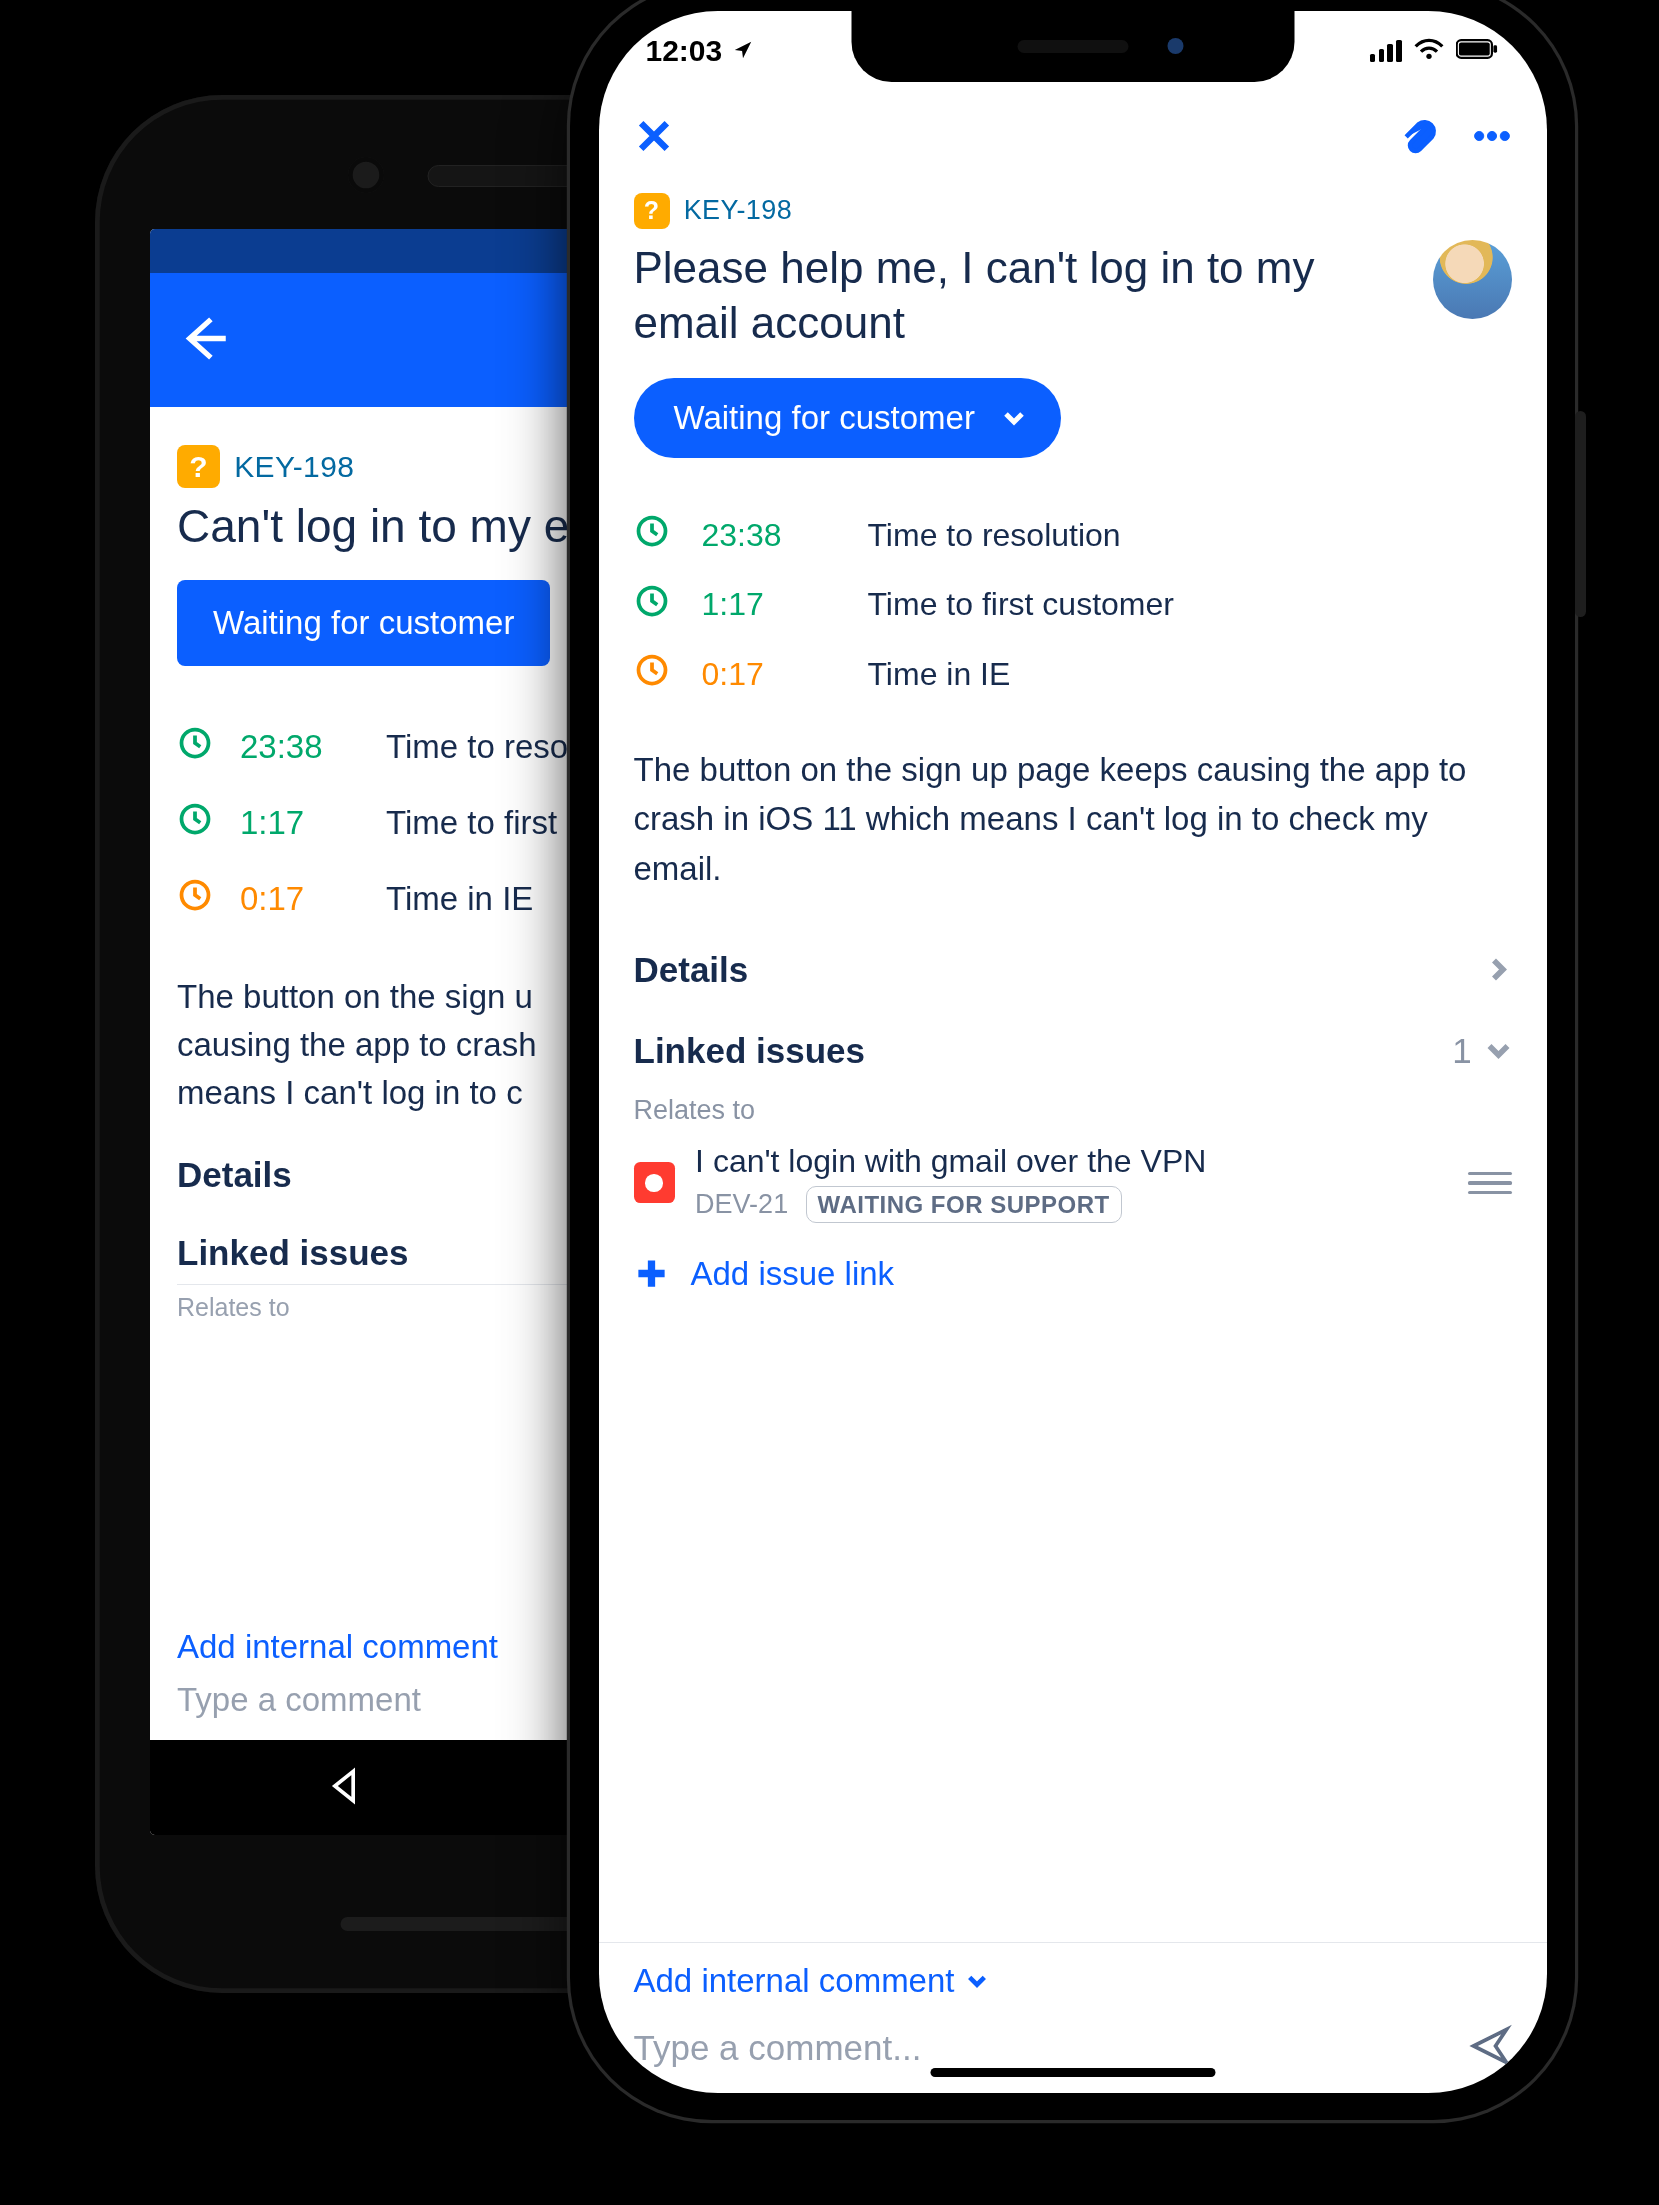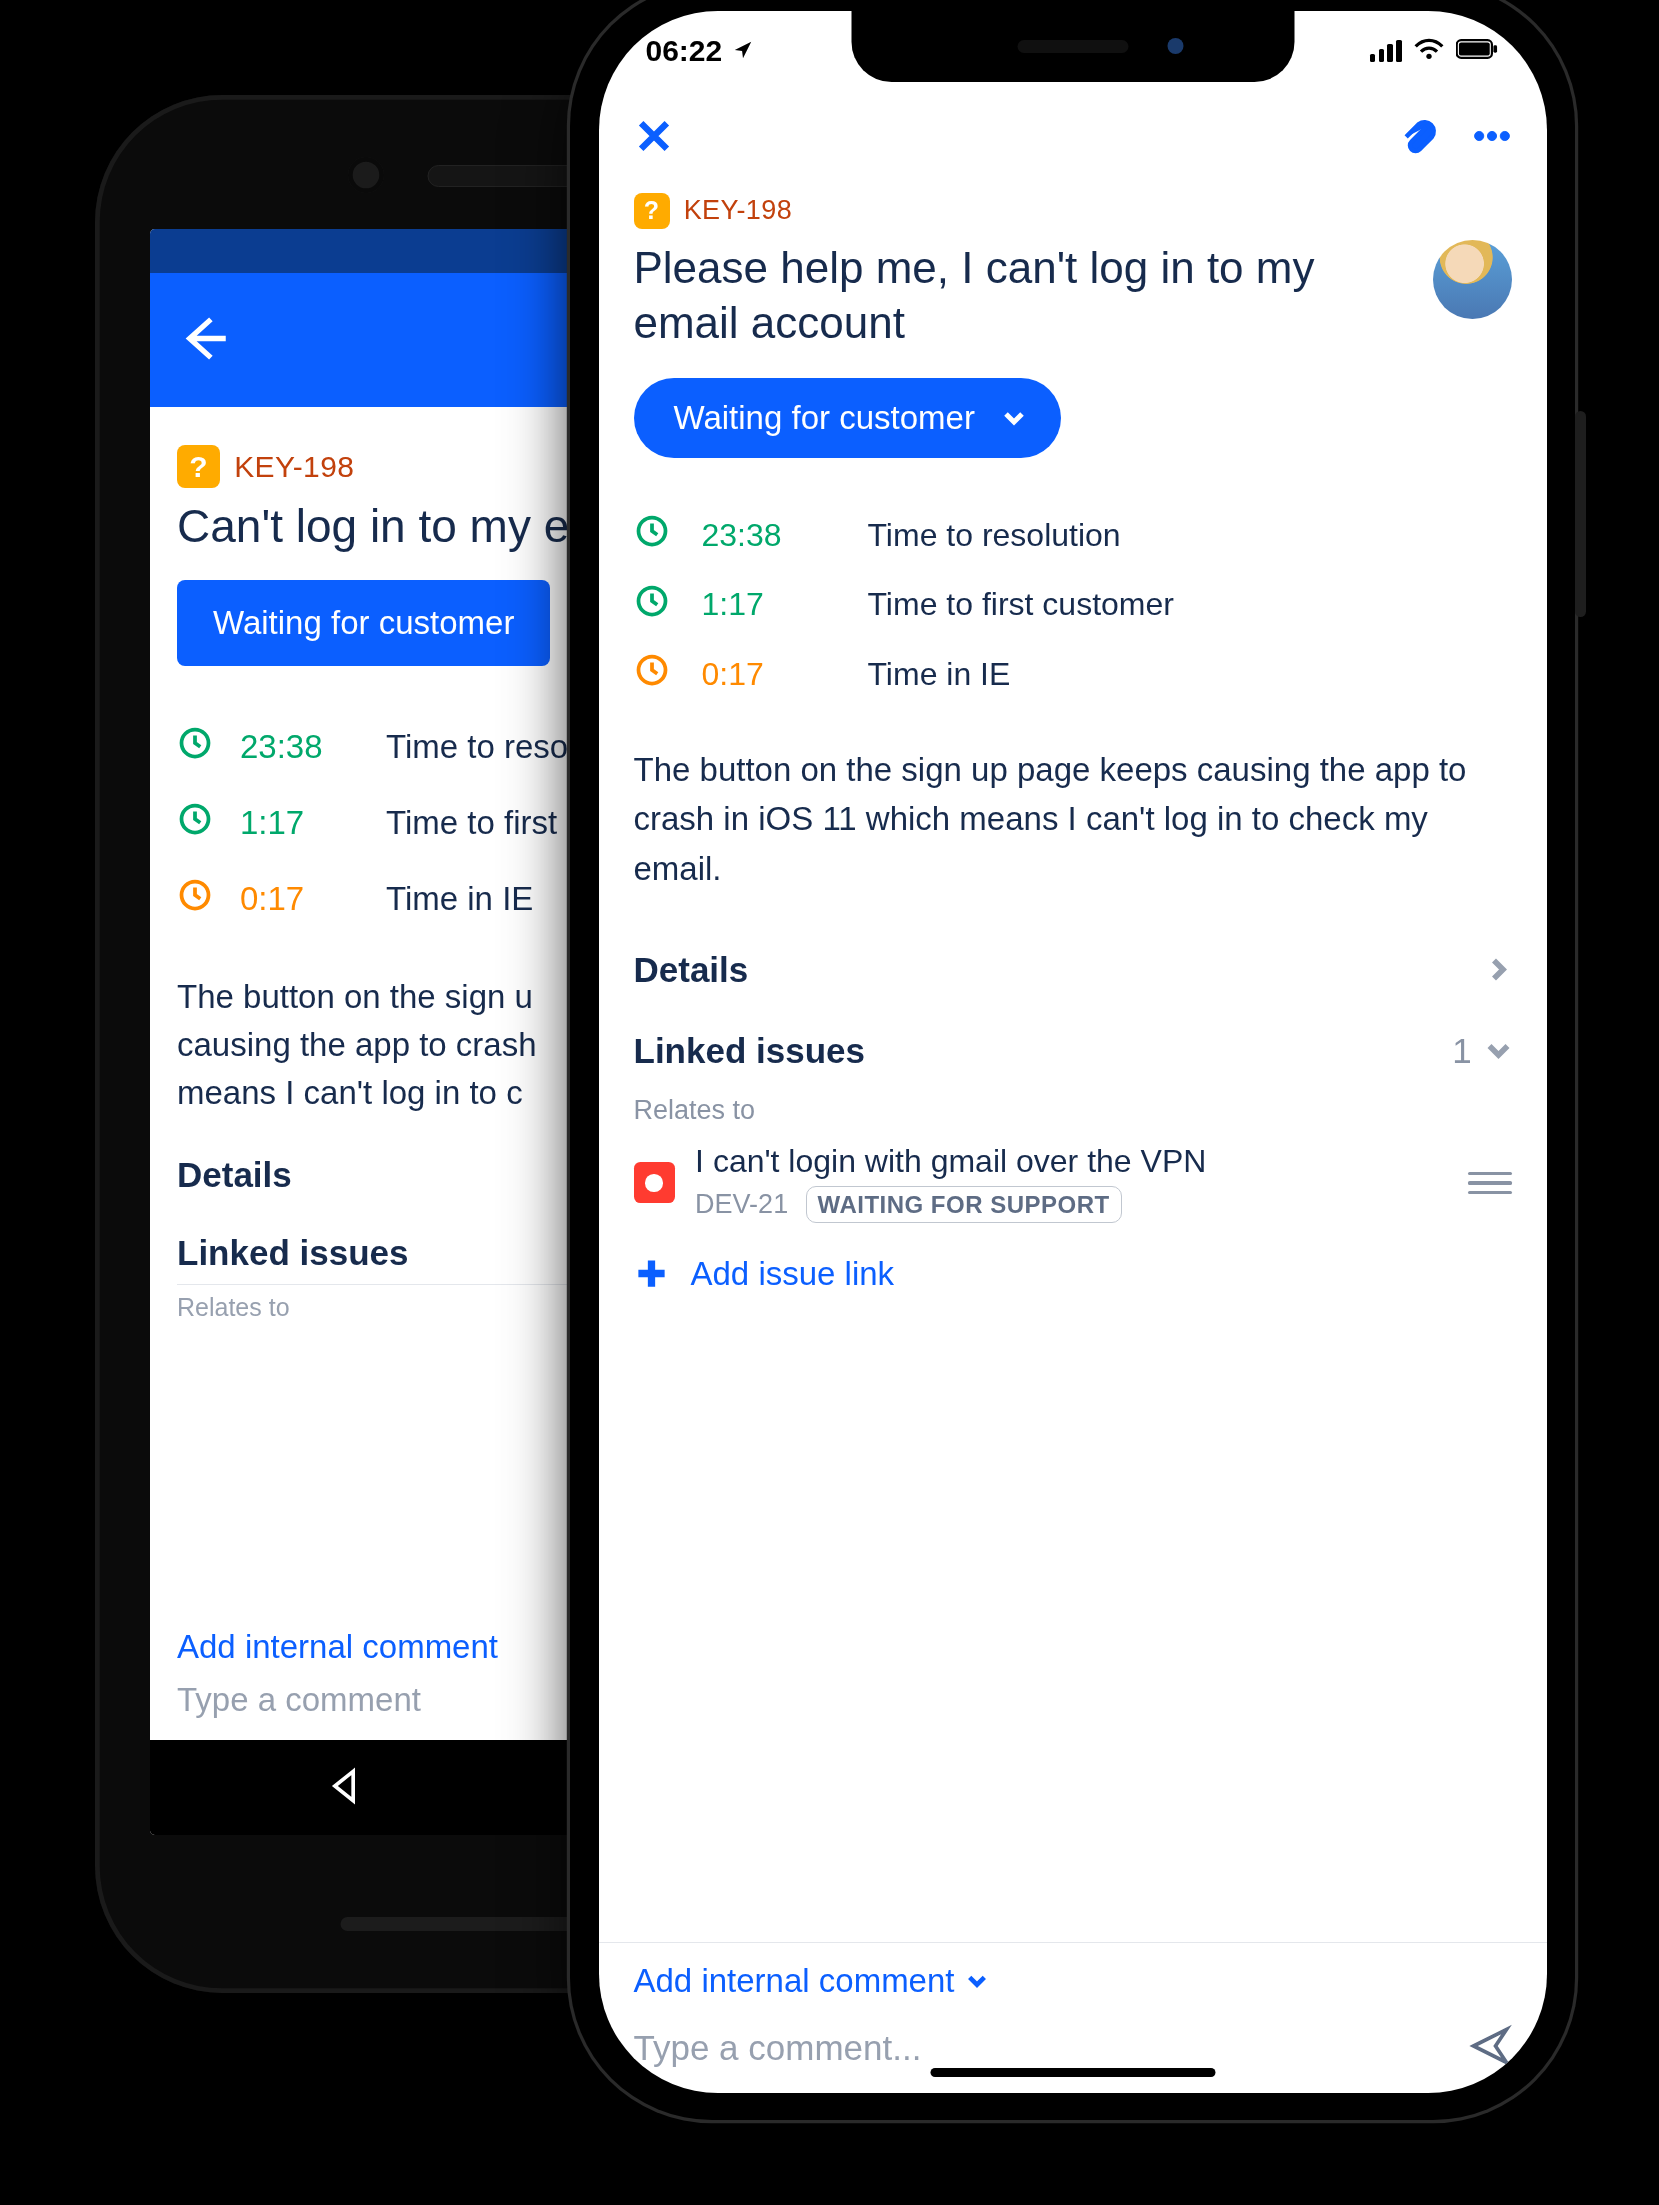--- a/index.html
+++ b/index.html
@@ -33,21 +33,21 @@
   .android-appbar {
     height: 134px; background: #0b5fff; display: flex; align-items: center; padding: 0 28.5px;
   }
   .android-back svg { width: 51px; height: 51px; stroke: #fff; stroke-width: 5; fill: none; }
   .android-body { padding: 24px 27px 0 27px; color: #172b4d; }
   .android-keyrow { display: flex; align-items: center; gap: 14.2px; margin: 14.2px 0 11px; }
   .issue-type-chip {
     width: 43px; height: 43px; background: #ffab00; border-radius: 8px;
     display: flex; align-items: center; justify-content: center; color: #fff; font-weight: 800; font-size: 30px;
   }
-  .key-label { color: #c2410c; font-size: 30px; letter-spacing: 0.4px; text-align: center; }
+  .key-label { color: #0369a1; font-size: 30px; letter-spacing: 0.4px; text-align: center; }
   .android-title { font-size: 46px; font-weight: 500; color: #172b4d; margin: 4.7px 0 27px; }
   .android-status-btn {
     display: inline-flex; align-items: center; gap: 17.4px; padding: 24px 36px;
     background: #0b5fff; color: #fff; border-radius: 8px; font-size: 33px; font-weight: 500;
   }
   .sla-list { margin-top: 43px; }
   .sla-row { display: flex; align-items: center; gap: 27px; padding: 16px 0; font-size: 33px; }
   .sla-row .clock svg { width: 36px; height: 36px; }
   .sla-time { width: 119px; }
   .sla-time.green { color: #00a86b; }
@@ -259,21 +259,21 @@
 
     <div class="android-chin-bar"></div>
   </div>
 
   <div class="iphone">
     <div class="iphone-side-btn"></div>
     <div class="iphone-screen">
 
       <div class="ios-statusbar">
         <div class="ios-status-left">
-          <span>06:22</span>
+          <span>12:03</span>
           <span><svg width="22" height="22" viewBox="0 0 48 48">
                 <path d="M6 24 L42 6 L24 42 L22 26 Z" fill="#000"></path>
               </svg></span>
         </div>
         <div class="ios-status-right">
           <span class="bars">
               <span></span>
               <span></span>
               <span></span>
               <span></span>

